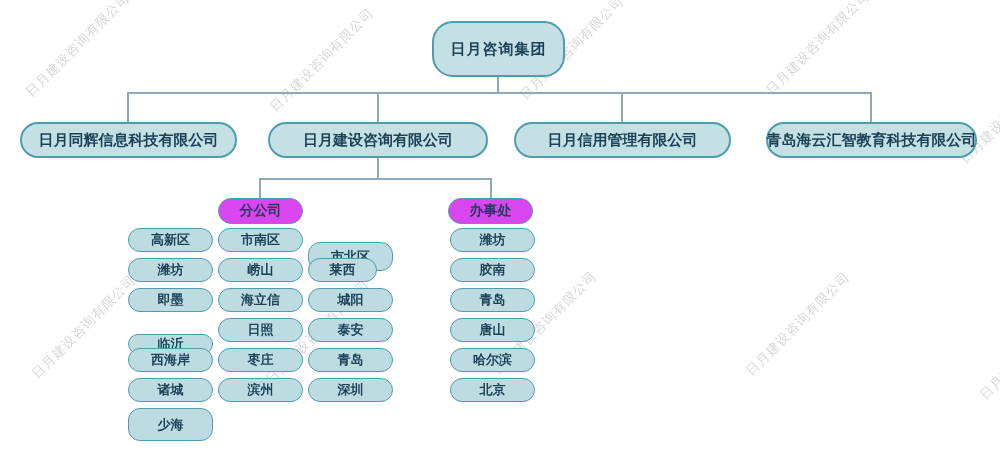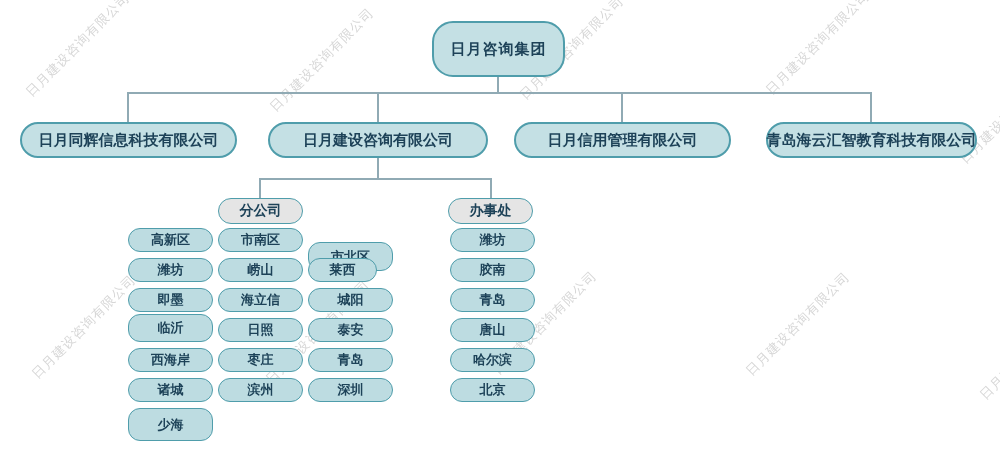--- a/index.html
+++ b/index.html
@@ -44,21 +44,21 @@
     display: flex;
     align-items: center;
     justify-content: center;
     color: #1d4258;
     font-weight: bold;
     z-index: 2;
     white-space: nowrap;
   }
   .node.root   { font-size: 15px; letter-spacing: 1px; }
   .node.lvl2   { font-size: 15px; border-radius: 18px; }
-  .node.group  { font-size: 14px; border-radius: 13px; border-width: 1.5px; background: #e5e5e5; }
+  .node.group  { font-size: 14px; border-radius: 13px; border-width: 1.5px; background: #d946ef; }
   .node.leaf   { font-size: 13px; border-radius: 12px; border-width: 1.5px; background: #bddce1; }
 </style>
 </head>
 <body>
 
 <div class="canvas">
 
   <div>
     <span class="wm" style="left:78px;top:45px">日月建设咨询有限公司</span>
     <span class="wm" style="left:322px;top:60px">日月建设咨询有限公司</span>
@@ -96,21 +96,21 @@
 
   <div class="node group" style="left:448px;top:198px;width:85px;height:26px">办事处</div>
   <div class="node leaf" style="left:218px;top:228px;width:85px;height:24px">市南区</div>
   <div class="node leaf" style="left:308px;top:242px;width:85px;height:29px">市北区</div>
   <div class="node leaf" style="left:128px;top:258px;width:85px;height:24px">潍坊</div>
   <div class="node leaf" style="left:218px;top:258px;width:85px;height:24px">崂山</div>
   <div class="node leaf" style="left:308px;top:258px;width:69px;height:24px">莱西</div>
   <div class="node leaf" style="left:128px;top:288px;width:85px;height:24px">即墨</div>
   <div class="node leaf" style="left:218px;top:288px;width:85px;height:24px">海立信</div>
   <div class="node leaf" style="left:308px;top:288px;width:85px;height:24px">城阳</div>
-  <div class="node leaf" style="left:128px;top:314px;width:85px;height:28px">临沂</div>
+  <div class="node leaf" style="left:128px;top:334px;width:85px;height:20px">临沂</div>
   <div class="node leaf" style="left:218px;top:318px;width:85px;height:24px">日照</div>
   <div class="node leaf" style="left:308px;top:318px;width:85px;height:24px">泰安</div>
   <div class="node leaf" style="left:128px;top:348px;width:85px;height:24px">西海岸</div>
   <div class="node leaf" style="left:218px;top:348px;width:85px;height:24px">枣庄</div>
   <div class="node leaf" style="left:308px;top:348px;width:85px;height:24px">青岛</div>
   <div class="node leaf" style="left:128px;top:378px;width:85px;height:24px">诸城</div>
   <div class="node leaf" style="left:218px;top:378px;width:85px;height:24px">滨州</div>
   <div class="node leaf" style="left:308px;top:378px;width:85px;height:24px">深圳</div>
   <div class="node leaf" style="left:128px;top:408px;width:85px;height:33px">少海</div>
 

